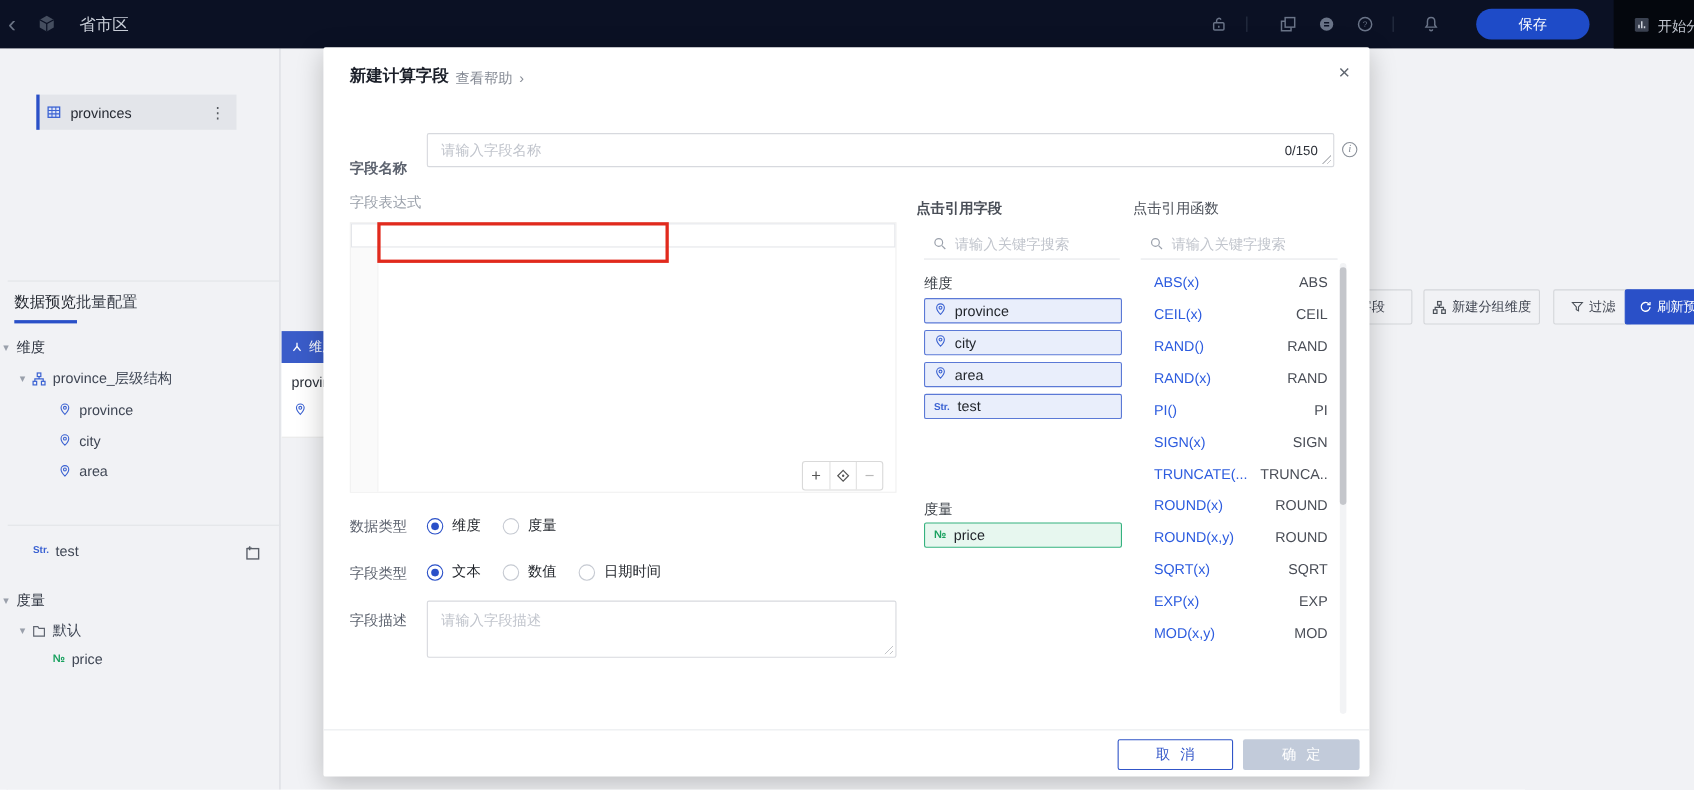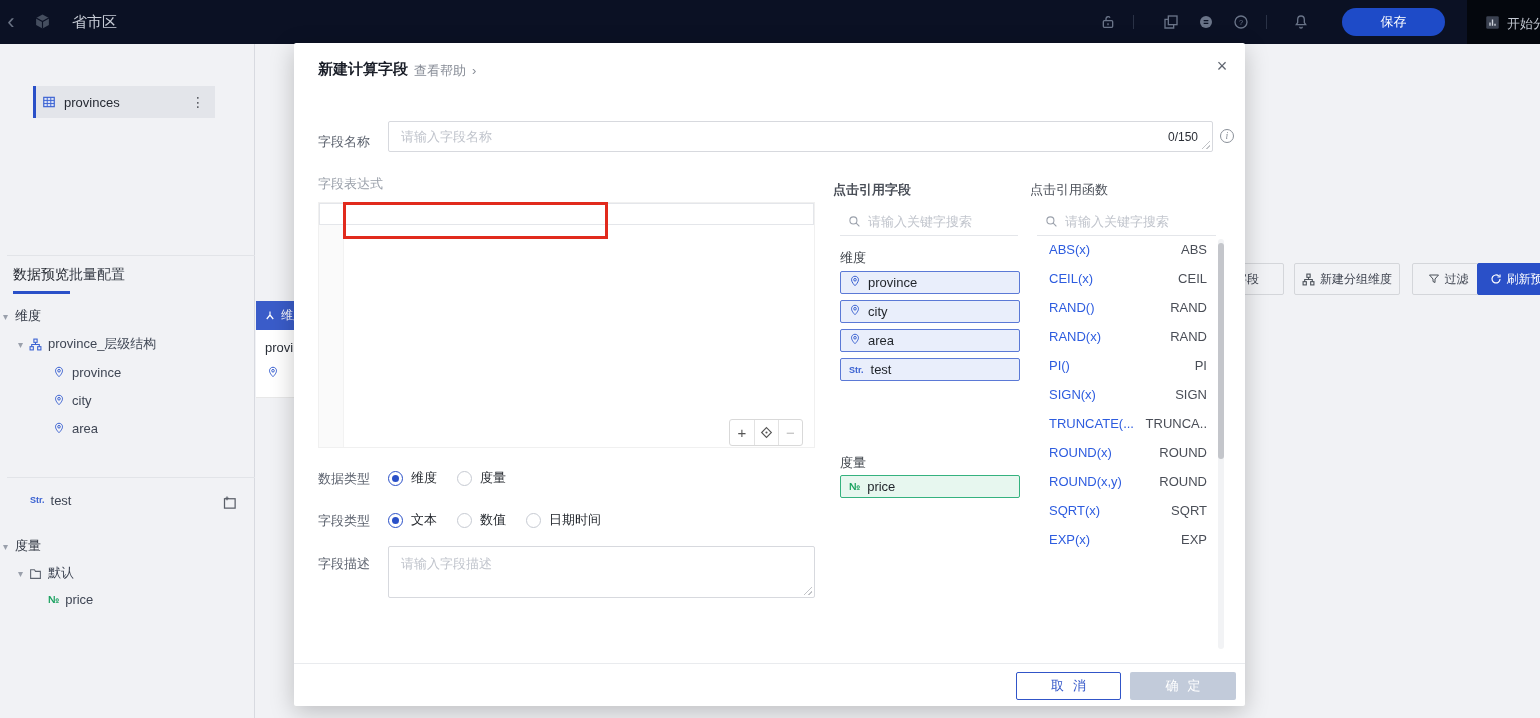--- a/index.html
+++ b/index.html
@@ -80,21 +80,21 @@
   .searchbox input { border:0; outline:0; background:transparent; font-size:13px; font-family:inherit; width:130px; }
   input::placeholder, textarea::placeholder { color:#c0c4cc; }
   .grp-label { position:absolute; left:546px; font-size:13px; color:#3c4148; }
   .chips { position:absolute; left:546px; width:182px; }
   .chip { width:180px; height:23px; margin-bottom:6px; display:flex; align-items:center; gap:7px; padding:0 8px; border-radius:2px; cursor:pointer; color:#1f2329; }
   .chip.dimchip { background:#e9eefb; border:1px solid #5b79d6; }
   .chip.meachip { background:#e7f7ef; border:1px solid #35b27f; }
   .chip .str-ic { margin-right:0; }
   .chip .num-ic { margin-right:0; }
   .fn-list { position:absolute; left:747px; top:199px; width:166px; }
-  .fn-row { height:29px; display:flex; justify-content:space-between; padding-left:8px; cursor:pointer; }
+  .fn-row { height:29px; display:flex; align-items:center; justify-content:space-between; padding-left:8px; cursor:pointer; }
   .fn-name { color:#2d5cdf; font-size:13px; }
   .fn-abbr { color:#4a4e57; font-size:13px; }
   .dlg-scroll { position:absolute; left:924px; top:196px; width:6px; height:410px; background:#f2f3f5; border-radius:3px; }
   .dlg-thumb { position:absolute; left:0; top:4px; width:6px; height:216px; background:#c4c6cb; border-radius:3px; cursor:pointer; }
   .dlg-footer { position:absolute; left:0; top:620px; width:100%; height:43px; border-top:1px solid #e9ebee; }
   .btn-cancel { position:absolute; left:722px; top:8px; width:105px; height:28px; background:#fff; border:1px solid #3155c8; border-radius:2px; color:#3155c8; font-size:13px; text-align:center; line-height:26px; letter-spacing:9px; padding-left:9px; cursor:pointer; }
   .btn-ok { position:absolute; left:836px; top:8px; width:106px; height:28px; background:#c2cbda; border-radius:2px; color:#fff; font-size:13px; text-align:center; line-height:28px; letter-spacing:9px; padding-left:9px; cursor:not-allowed; }
 </style>
 </head>
 <body>
@@ -298,21 +298,21 @@
     </span>
   </div>
 
   <div class="dialog">
     <div class="dlg-title">新建计算字段</div>
     <div class="dlg-help">
       <span>查看帮助</span><span class="chev">›</span>
     </div>
     <div class="dlg-close">×</div>
 
-    <div class="row-label" style="top:90px;">字段名称</div>
+    <div class="row-label" style="top:101px;font-weight:bold;">字段名称</div>
     <div class="name-wrap">
       <input type="text" placeholder="请输入字段名称" style="">
       <span class="name-counter">0/150</span>
       <span class="resize-h"></span>
     </div>
     <div class="info-ic">i</div>
 
     <div class="expr-label">字段表达式</div>
     <div class="editor">
       <div class="gutter"></div>
@@ -484,20 +484,24 @@
         <div class="fn-row">
           <span class="fn-name">SQRT(x)</span>
           <span class="fn-abbr">SQRT</span>
         </div>
 
         <div class="fn-row">
           <span class="fn-name">EXP(x)</span>
           <span class="fn-abbr">EXP</span>
         </div>
 
+        <div class="fn-row">
+          <span class="fn-name">MOD(x,y)</span>
+          <span class="fn-abbr">MOD</span>
+        </div>
       </div>
     <div class="dlg-scroll">
       <div class="dlg-thumb"></div>
     </div>
 
     <div class="dlg-footer">
       <div class="btn-cancel">取消</div>
       <div class="btn-ok">确定</div>
     </div>
   </div>

